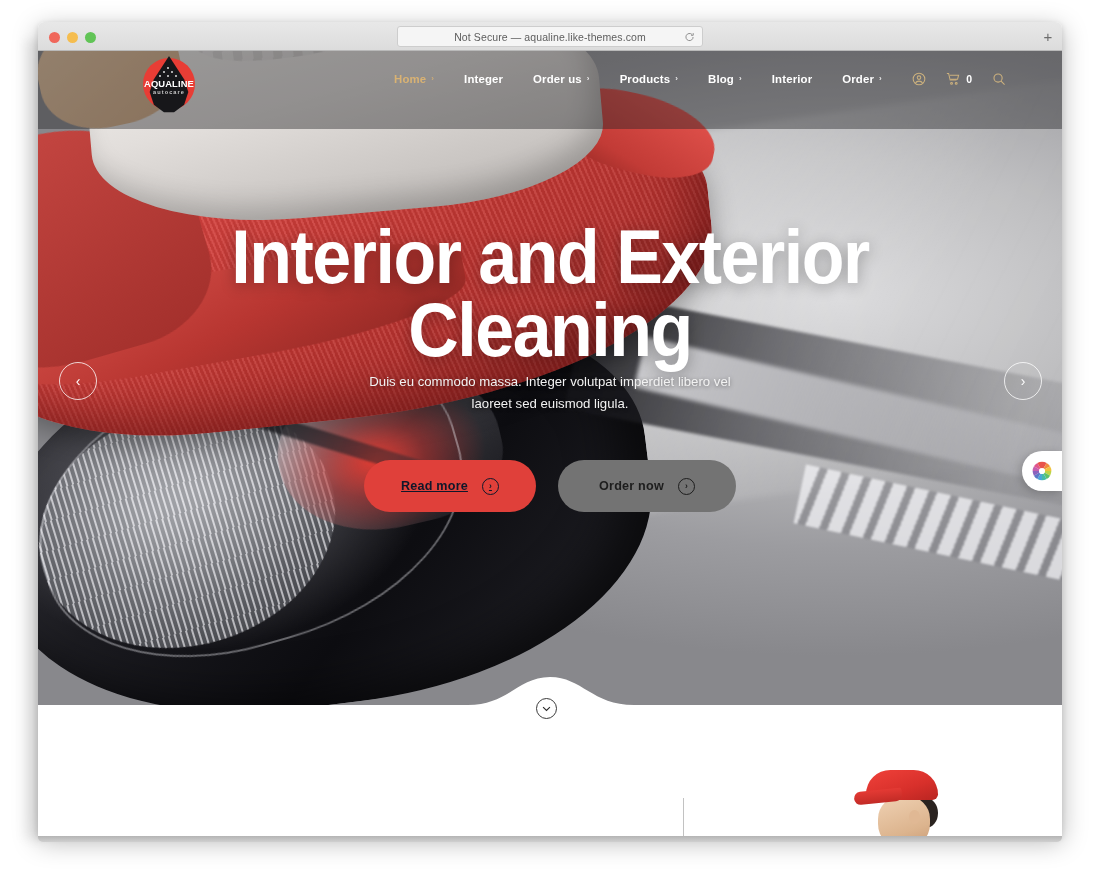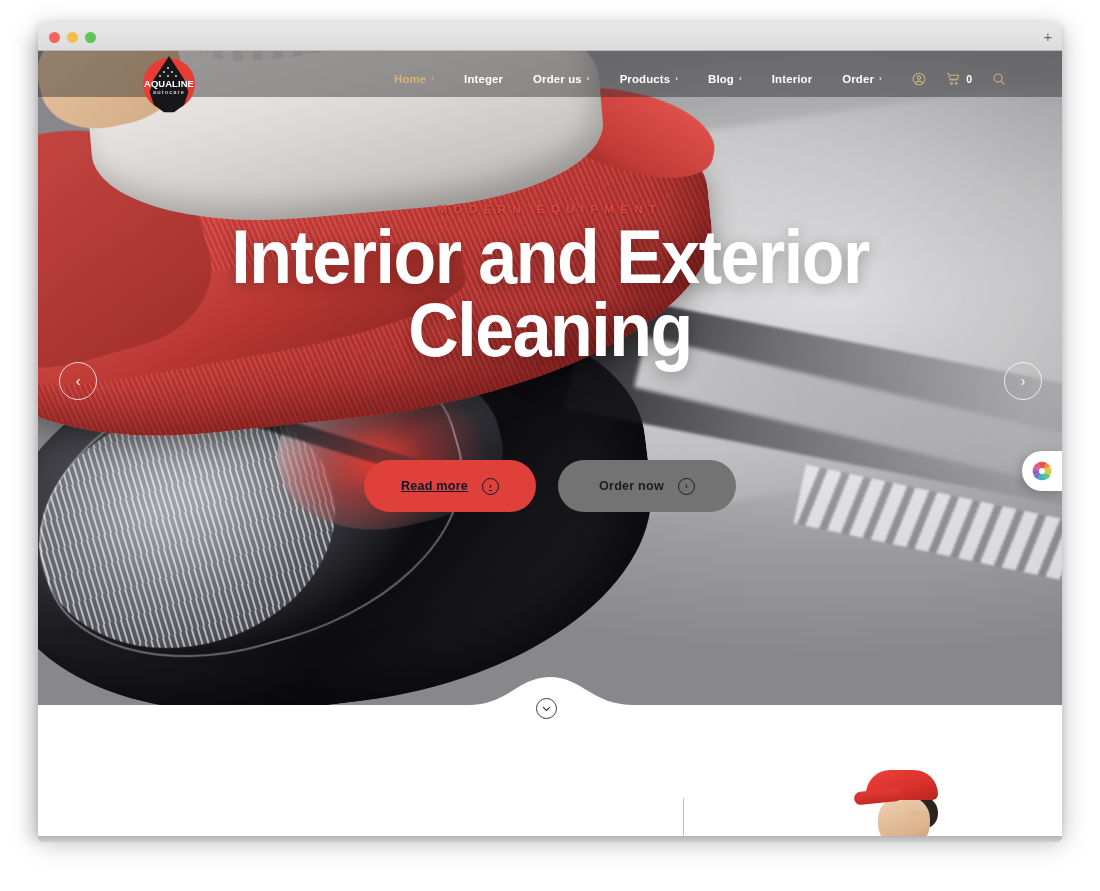--- a/index.html
+++ b/index.html
@@ -264,21 +264,21 @@
     border-radius: 40% 50% 30% 48%;
     background: linear-gradient(160deg, #c94944 0%, #a22f2b 100%);
     transform: rotate(-16deg);
     filter: blur(0.5px);
   }
 
   
   .header {
     position: absolute;
     left: 0; top: 0;
-    width: 1024px; height: 46px;
+    width: 1024px; height: 78px;
     background: rgba(35,35,38,0.42);
     z-index: 6;
   }
   .header-inner {
     position: relative;
     width: 1024px; height: 62px;
   }
   .logo {
     position: absolute;
     left: 101px; top: 1px;
@@ -553,20 +553,27 @@
 
 <div class="browser-window">
 
   <div class="titlebar">
     <div class="traffic">
       <span class="dot red"></span>
       <span class="dot yellow"></span>
       <span class="dot green"></span>
     </div>
 
+    <div class="urlbar">
+      <span class="url-text">Not Secure — aqualine.like-themes.com</span>
+      <svg class="reload-icon" viewBox="0 0 16 16" fill="none" stroke="currentColor" stroke-width="1.4">
+        <path d="M13.2 8a5.2 5.2 0 1 1-1.6-3.7"></path>
+        <path d="M13.4 2.4v3.1h-3.1"></path>
+      </svg>
+    </div>
 
     <div class="newtab">+</div>
   </div>
 
   <div class="viewport">
 
     <div class="hero">
 
       <div class="photo">
         <div class="hood-bg"></div>
@@ -592,25 +599,25 @@
       </div>
 
       <div class="slider-arrow prev">
         <span>‹</span>
       </div>
       <div class="slider-arrow next">
         <span>›</span>
       </div>
 
       <div class="hero-content">
-        <div class="eyebrow">MODERN EQUIPMENT</div>
         <div class="headline">
           <div>Interior and Exterior</div>
           <div>Cleaning</div>
         </div>
+        <div class="subtitle">Duis eu commodo massa. Integer volutpat imperdiet libero vel laoreet sed euismod ligula.</div>
 
         <div class="cta-row">
           <div class="btn btn-primary">
             <span>Read more</span>
             <span class="btn-arrow">›</span>
           </div>
           <div class="btn btn-secondary">
             <span>Order now</span>
             <span class="btn-arrow">›</span>
           </div>

